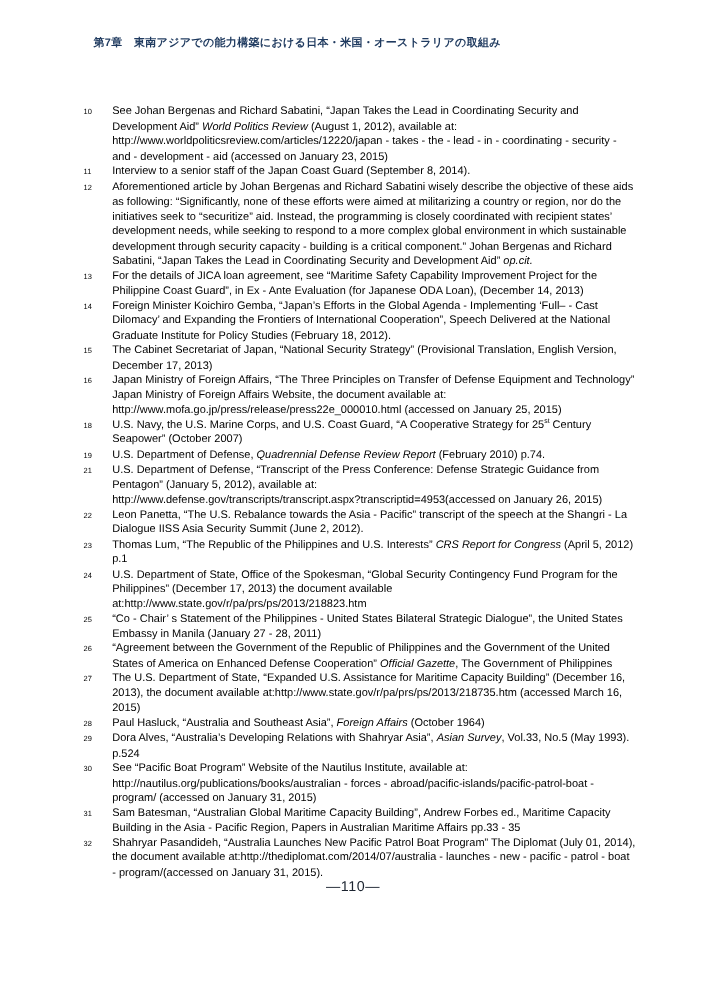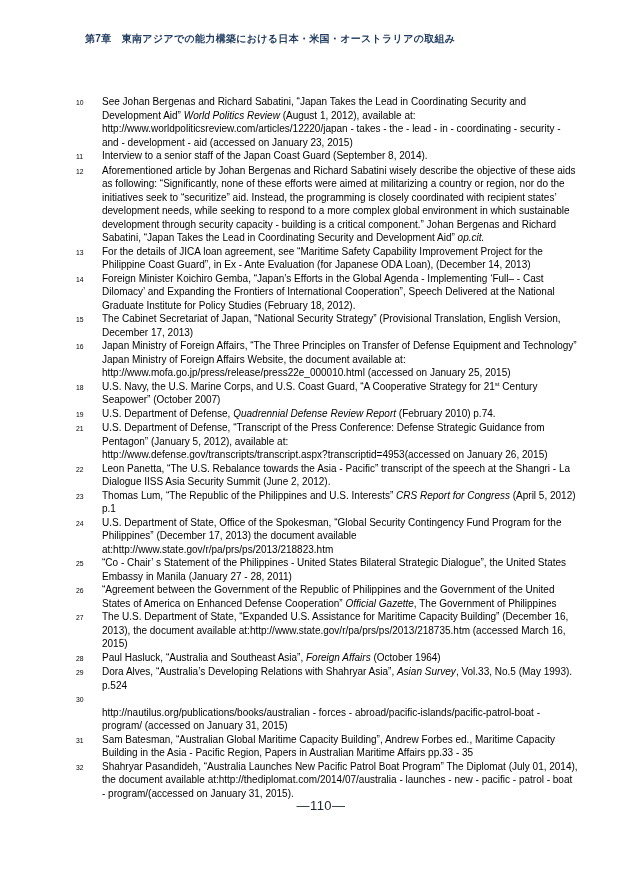--- a/index.html
+++ b/index.html
@@ -86,21 +86,21 @@
       <div class="fn">
         <span class="fn-num">15</span>
         <span class="fn-text"><span>The Cabinet Secretariat of Japan, “National Security Strategy” (Provisional Translation, English Version, December 17, 2013)</span></span>
       </div>
       <div class="fn">
         <span class="fn-num">16</span>
         <span class="fn-text"><span>Japan Ministry of Foreign Affairs, “The Three Principles on Transfer of Defense Equipment and Technology” Japan Ministry of Foreign Affairs Website, the document available at:</span><br><span>http://www.mofa.go.jp/press/release/press22e_000010.html (accessed on January 25, 2015)</span></span>
       </div>
       <div class="fn">
         <span class="fn-num">18</span>
-        <span class="fn-text"><span>U.S. Navy, the U.S. Marine Corps, and U.S. Coast Guard, “A Cooperative Strategy for 21</span><sup>st</sup><span> Century Seapower” (October 2007)</span></span>
+        <span class="fn-text"><span>U.S. Navy, the U.S. Marine Corps, and U.S. Coast Guard, “A Cooperative Strategy for 25</span><sup>st</sup><span> Century Seapower” (October 2007)</span></span>
       </div>
       <div class="fn">
         <span class="fn-num">19</span>
         <span class="fn-text"><span>U.S. Department of Defense, </span><i>Quadrennial Defense Review Report</i><span> (February 2010) p.74.</span></span>
       </div>
       <div class="fn">
         <span class="fn-num">21</span>
         <span class="fn-text"><span>U.S. Department of Defense, “Transcript of the Press Conference: Defense Strategic Guidance from Pentagon” (January 5, 2012), available at:</span><br><span>http://www.defense.gov/transcripts/transcript.aspx?transcriptid=4953(accessed on January 26, 2015)</span></span>
       </div>
       <div class="fn">
@@ -130,21 +130,21 @@
       <div class="fn">
         <span class="fn-num">28</span>
         <span class="fn-text"><span>Paul Hasluck, “Australia and Southeast Asia”, </span><i>Foreign Affairs</i><span> (October 1964)</span></span>
       </div>
       <div class="fn">
         <span class="fn-num">29</span>
         <span class="fn-text"><span>Dora Alves, “Australia’s Developing Relations with Shahryar Asia”, </span><i>Asian Survey</i><span>, Vol.33, No.5 (May 1993). p.524</span></span>
       </div>
       <div class="fn">
         <span class="fn-num">30</span>
-        <span class="fn-text"><br><span>http://nautilus.org/publications/books/australian - forces - abroad/pacific-islands/pacific-patrol-boat - program/ (accessed on January 31, 2015)</span></span>
+        <span class="fn-text"><span>See “Pacific Boat Program” Website of the Nautilus Institute, available at:</span><br><span>http://nautilus.org/publications/books/australian - forces - abroad/pacific-islands/pacific-patrol-boat - program/ (accessed on January 31, 2015)</span></span>
       </div>
       <div class="fn">
         <span class="fn-num">31</span>
         <span class="fn-text"><span>Sam Batesman, “Australian Global Maritime Capacity Building”, Andrew Forbes ed., Maritime Capacity Building in the Asia - Pacific Region, Papers in Australian Maritime Affairs pp.33 - 35</span></span>
       </div>
       <div class="fn">
         <span class="fn-num">32</span>
         <span class="fn-text"><span>Shahryar Pasandideh, “Australia Launches New Pacific Patrol Boat Program” The Diplomat (July 01, 2014), the document available at:http://thediplomat.com/2014/07/australia - launches - new - pacific - patrol - boat - program/(accessed on January 31, 2015).</span></span>
       </div>
     </div>

